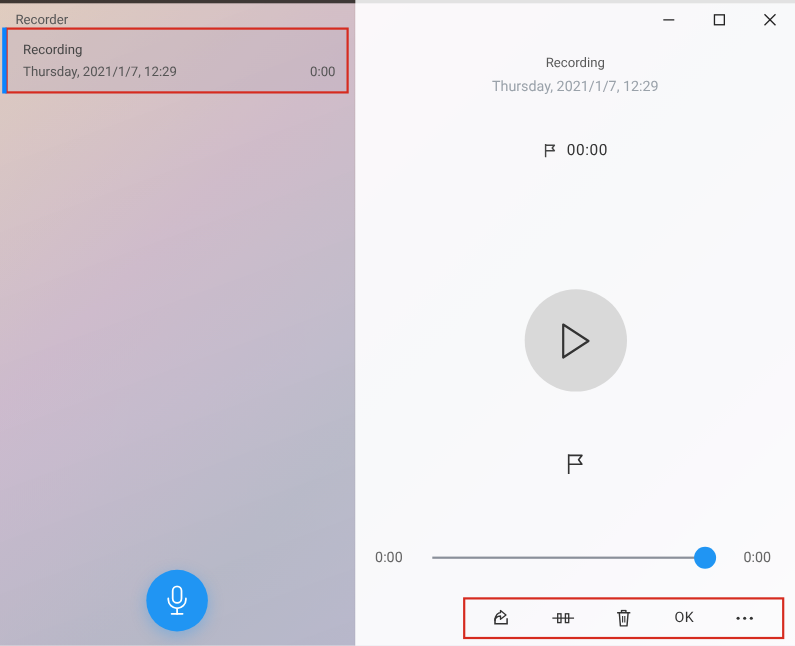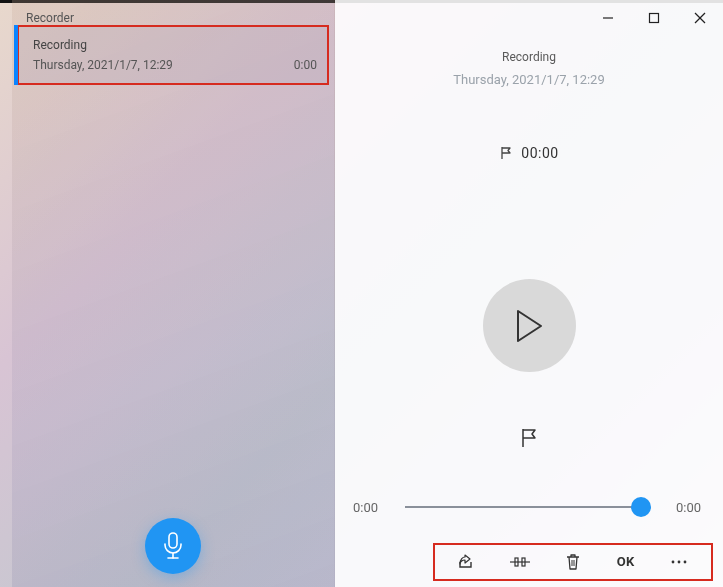--- a/index.html
+++ b/index.html
@@ -1,21 +1,20 @@
 <!DOCTYPE html>
 <html><head>
 <meta charset="utf-8">
 <style>
   * { margin: 0; padding: 0; box-sizing: border-box; font-family: -apple-system, "Segoe UI", Roboto, sans-serif; }
   body { width: 723px; height: 587px; overflow: hidden; }
   .app {
     width: 723px; height: 587px; position: relative;
     background: linear-gradient(135deg, #e8d8cc 0%, #d8c4d4 28%, #c4c8d0 55%, #d0cce0 80%, #e0dce8 100%);
     display: flex;
-    padding-left: 12px;
   }
   .topbar { position: absolute; top: 0; left: 0; right: 0; height: 3px; background: #111; }
 
   
   .sidebar {
     width: 323px; height: 100%; position: relative;
     background: linear-gradient(160deg, rgba(200,170,150,0.25) 0%, rgba(170,160,190,0.28) 60%, rgba(140,140,170,0.30) 100%);
     border-right: 1px solid rgba(0,0,0,0.04);
   }
   .app-title { font-size: 12px; color: #555; padding: 11px 14px 0 14px; }
@@ -41,21 +40,21 @@
   
   .detail {
     flex: 1; position: relative;
     background: rgba(255,255,255,0.88);
     display: flex; flex-direction: column; align-items: center;
   }
   .win-controls { position: absolute; top: 0; right: 0; display: flex; }
   .win-btn { width: 46px; height: 36px; display: flex; align-items: center; justify-content: center; cursor: pointer; }
   .detail-title { margin-top: 50px; font-size: 12px; color: #5a5a5a; }
   .detail-date { margin-top: 8px; font-size: 13px; color: #9aa2aa; }
-  .marker-time { margin-top: 58px; display: flex; align-items: center; gap: 8px; font-size: 14px; color: #333; letter-spacing: 0.5px; }
+  .marker-time { margin-top: 42px; display: flex; align-items: center; gap: 8px; font-size: 14px; color: #333; letter-spacing: 0.5px; }
   .play-btn {
     margin-top: 118px; width: 93px; height: 93px; border-radius: 50%;
     background: #d9d9d9; display: flex; align-items: center; justify-content: center; cursor: pointer;
   }
   .flag-outline-btn { margin-top: 50px; cursor: pointer; padding: 6px; }
 
   .scrubber { position: absolute; left: 0; right: 0; bottom: 70px; display: flex; align-items: center; gap: 18px; padding: 0 22px 0 18px; }
   .time-lbl { font-size: 13px; color: #666; width: 34px; }
   .time-lbl.right { text-align: right; }
   .track { flex: 1; position: relative; height: 20px; display: flex; align-items: center; }
@@ -64,21 +63,21 @@
 
   .toolbar {
     position: absolute; left: 0; right: 0; bottom: 0; height: 47px;
     display: flex; align-items: center;
   }
   .toolbar-inner {
     margin: 0 10px 4px 10px; flex: 1; display: flex; align-items: center; justify-content: space-around;
     border: 2px solid #d62b1f; height: 38px; padding: 0 6px;
   }
   .toolbar-spacer { width: 88px; }
-  .tool-btn { width: 44px; height: 32px; display: flex; align-items: center; justify-content: center; cursor: pointer; font-size: 13px; color: #333; font-weight: bold; }
+  .tool-btn { width: 44px; height: 32px; display: flex; align-items: center; justify-content: center; cursor: pointer; font-size: 13px; color: #333; }
   .ok-btn { font-size: 13px; color: #333; letter-spacing: 0.5px; }
 </style>
 </head>
 <body>
 
 <div class="app">
   <div class="topbar"></div>
 
   <div class="sidebar">
     <div class="app-title">Recorder</div>

